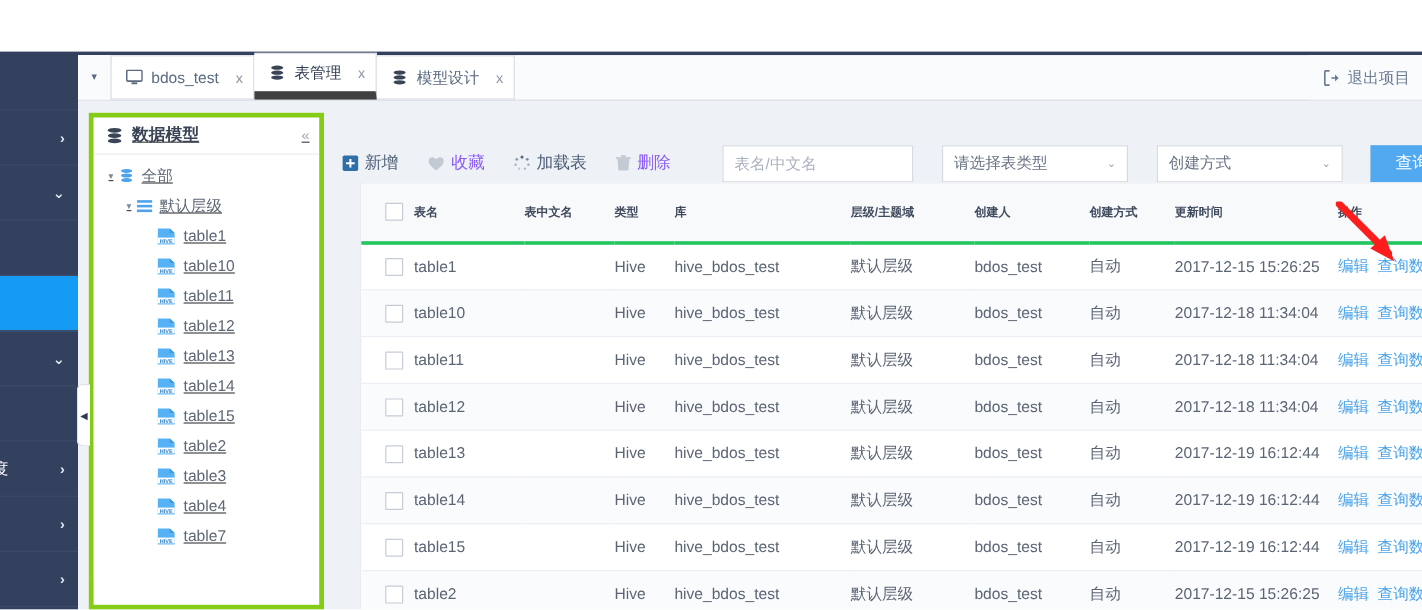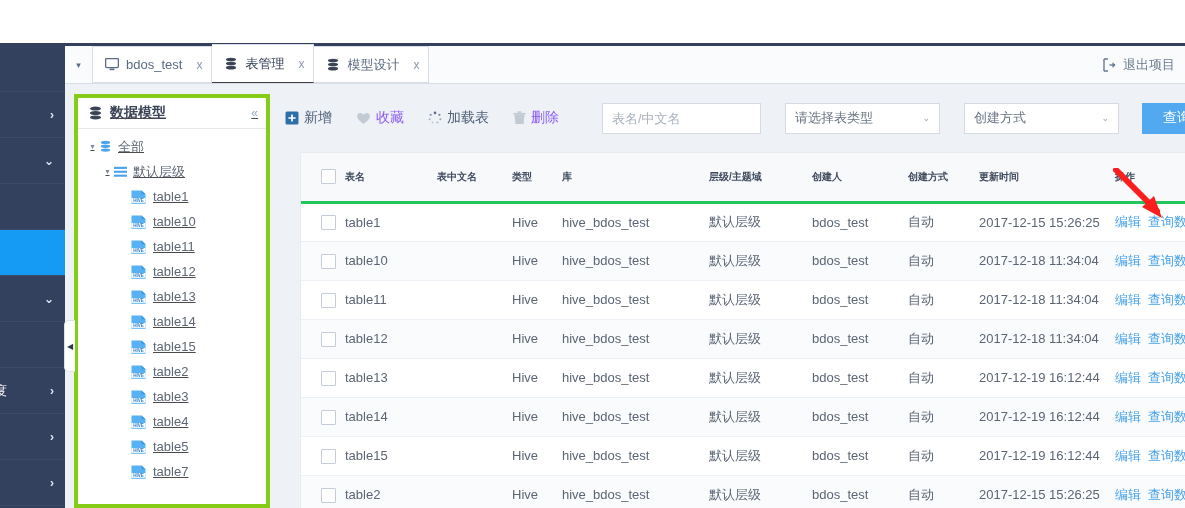--- a/index.html
+++ b/index.html
@@ -64,21 +64,21 @@
   }
   .tab {
     height: 37px; display: flex; align-items: center; padding: 0 9px 0 12px;
     background: #ffffff; border: 1px solid #d8dde6; border-bottom: 1px solid #d8dde6;
     margin-right: 0; font-size: 13px; color: #5a6a80; cursor: pointer;
     position: relative; white-space: nowrap;
   }
   .tab + .tab { border-left: none; }
   .tab.active {
     background: #ffffff; color: #313d52; height: 39px;
-    border-bottom: 1px solid #404040; z-index: 3;
+    border-bottom: 7px solid #404040; z-index: 3;
   }
   .tab .tab-icon { margin-right: 7px; display: inline-flex; }
   .tab .tab-close {
     margin-left: 14px; color: #8b97a8; font-size: 12px; cursor: pointer; font-family: "Liberation Sans", sans-serif;
   }
   .logout-btn {
     position: absolute; right: 0; top: 0; height: 37px;
     display: flex; align-items: center; padding: 0 10px 0 12px;
     color: #6a7b92; font-size: 13px; cursor: pointer; background: #fafbfc;
   }
@@ -117,21 +117,21 @@
   .tree-handle {
     position: absolute; left: 64px; top: 320px; width: 11px; height: 52px;
     background: #ffffff; border: 1px solid #dde2ea; border-right: none;
     border-radius: 5px 0 0 5px;
     display: flex; align-items: center; justify-content: center;
     color: #2d3a52; font-size: 8px; cursor: pointer; z-index: 6;
   }
 
   
   .toolbar {
-    position: absolute; left: 285px; top: 94px; width: 900px; height: 48px;
+    position: absolute; left: 285px; top: 112px; width: 900px; height: 48px;
     display: flex; 
   }
   .tb-act {
     display: flex; align-items: center; font-size: 14px; margin-right: 24px;
     cursor: pointer; white-space: nowrap;
   }
   .tb-act.enabled { color: #4f6179; }
   .tb-act.disabled { color: #8b5cf6; cursor: default; }
   .tb-act .a-icon { margin-right: 5px; display: inline-flex; align-items: center; }
 
@@ -437,32 +437,20 @@
           <span class="n-icon">
             <svg width="15" height="14" viewBox="0 0 15 14">
               <path d="M0.5 0.5 L10.5 0.5 L14.5 4.2 L14.5 13.5 L0.5 13.5 Z" fill="#56b2f5"></path>
               <path d="M10.5 0.5 L14.5 4.2 L10.5 4.2 Z" fill="#3d9ae0"></path>
               <rect x="0.5" y="8" width="14" height="5.5" fill="#ffffff"></rect>
               <text x="7.5" y="12.2" font-family="Liberation Sans, sans-serif" font-size="4.6" font-weight="bold" fill="#2f7fc4" text-anchor="middle">HIVE</text>
               <rect x="0.5" y="12.8" width="14" height="0.9" fill="#56b2f5"></rect>
             </svg>
           </span>
           <span>table4</span>
-        </div>
-        <div class="tree-node lvl2">
-          <span class="n-icon">
-            <svg width="15" height="14" viewBox="0 0 15 14">
-              <path d="M0.5 0.5 L10.5 0.5 L14.5 4.2 L14.5 13.5 L0.5 13.5 Z" fill="#56b2f5"></path>
-              <path d="M10.5 0.5 L14.5 4.2 L10.5 4.2 Z" fill="#3d9ae0"></path>
-              <rect x="0.5" y="8" width="14" height="5.5" fill="#ffffff"></rect>
-              <text x="7.5" y="12.2" font-family="Liberation Sans, sans-serif" font-size="4.6" font-weight="bold" fill="#2f7fc4" text-anchor="middle">HIVE</text>
-              <rect x="0.5" y="12.8" width="14" height="0.9" fill="#56b2f5"></rect>
-            </svg>
-          </span>
-          <span>table5</span>
         </div>
         <div class="tree-node lvl2">
           <span class="n-icon">
             <svg width="15" height="14" viewBox="0 0 15 14">
               <path d="M0.5 0.5 L10.5 0.5 L14.5 4.2 L14.5 13.5 L0.5 13.5 Z" fill="#56b2f5"></path>
               <path d="M10.5 0.5 L14.5 4.2 L10.5 4.2 Z" fill="#3d9ae0"></path>
               <rect x="0.5" y="8" width="14" height="5.5" fill="#ffffff"></rect>
               <text x="7.5" y="12.2" font-family="Liberation Sans, sans-serif" font-size="4.6" font-weight="bold" fill="#2f7fc4" text-anchor="middle">HIVE</text>
               <rect x="0.5" y="12.8" width="14" height="0.9" fill="#56b2f5"></rect>
             </svg>

